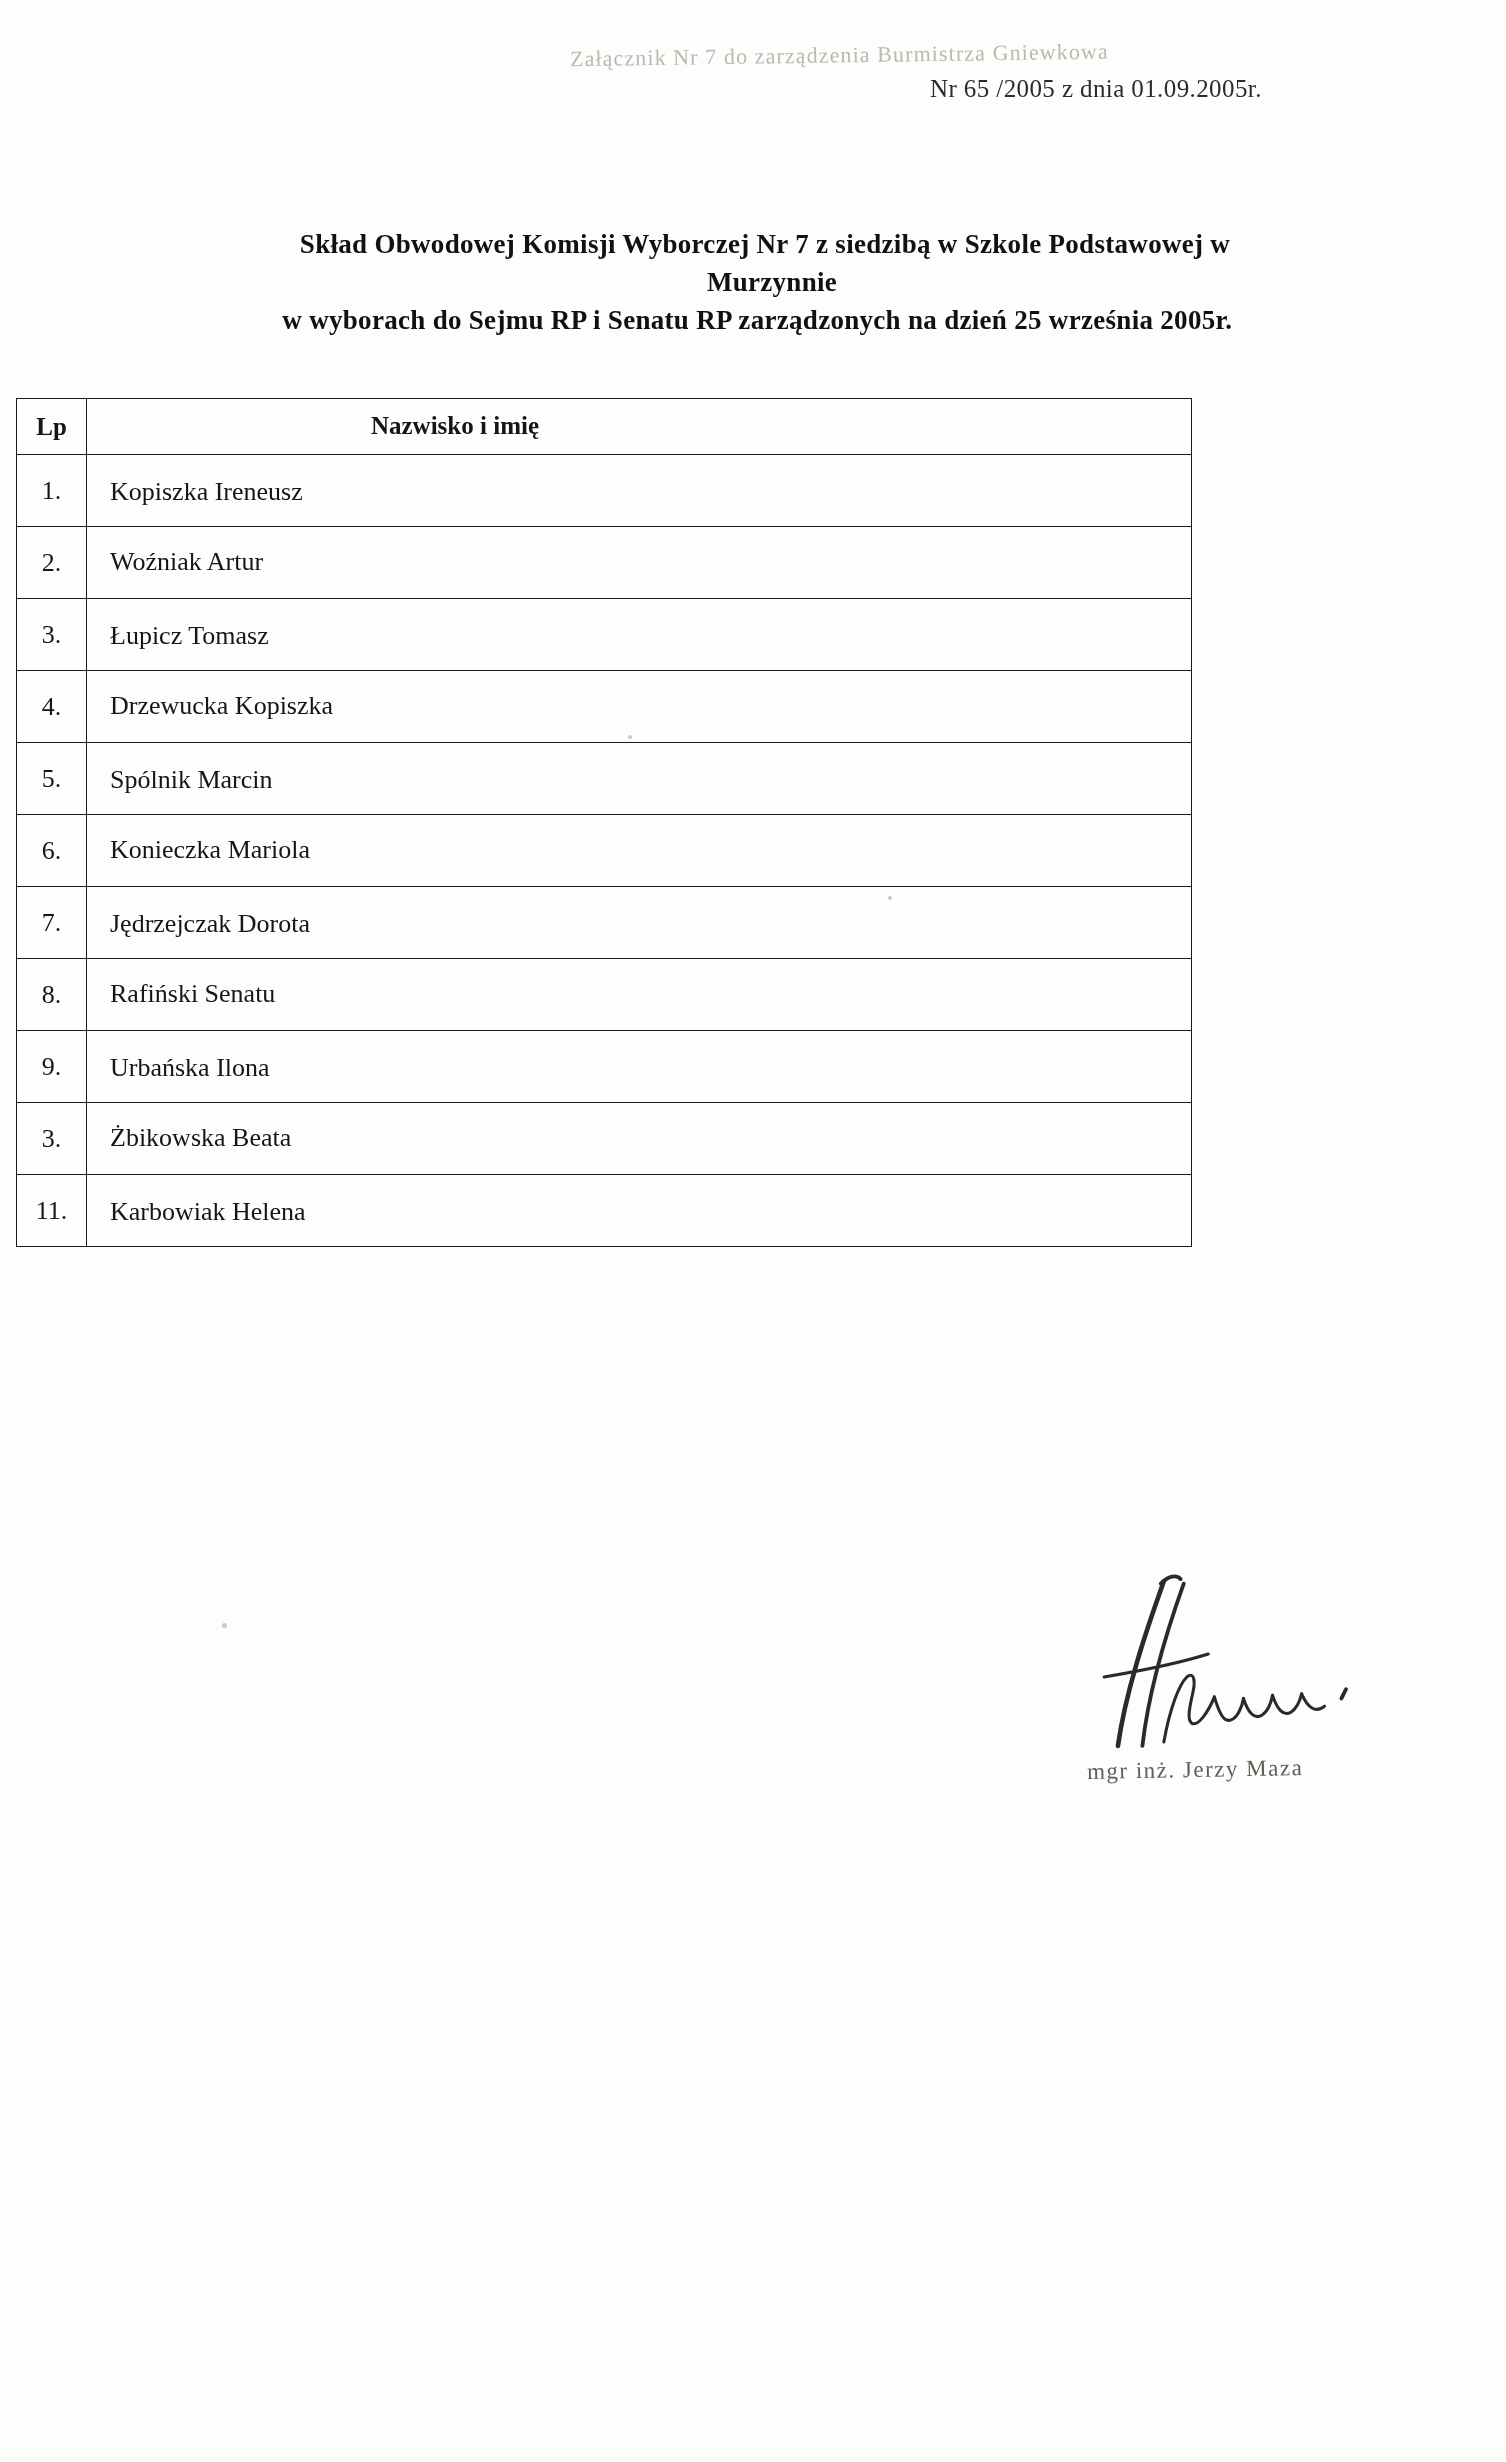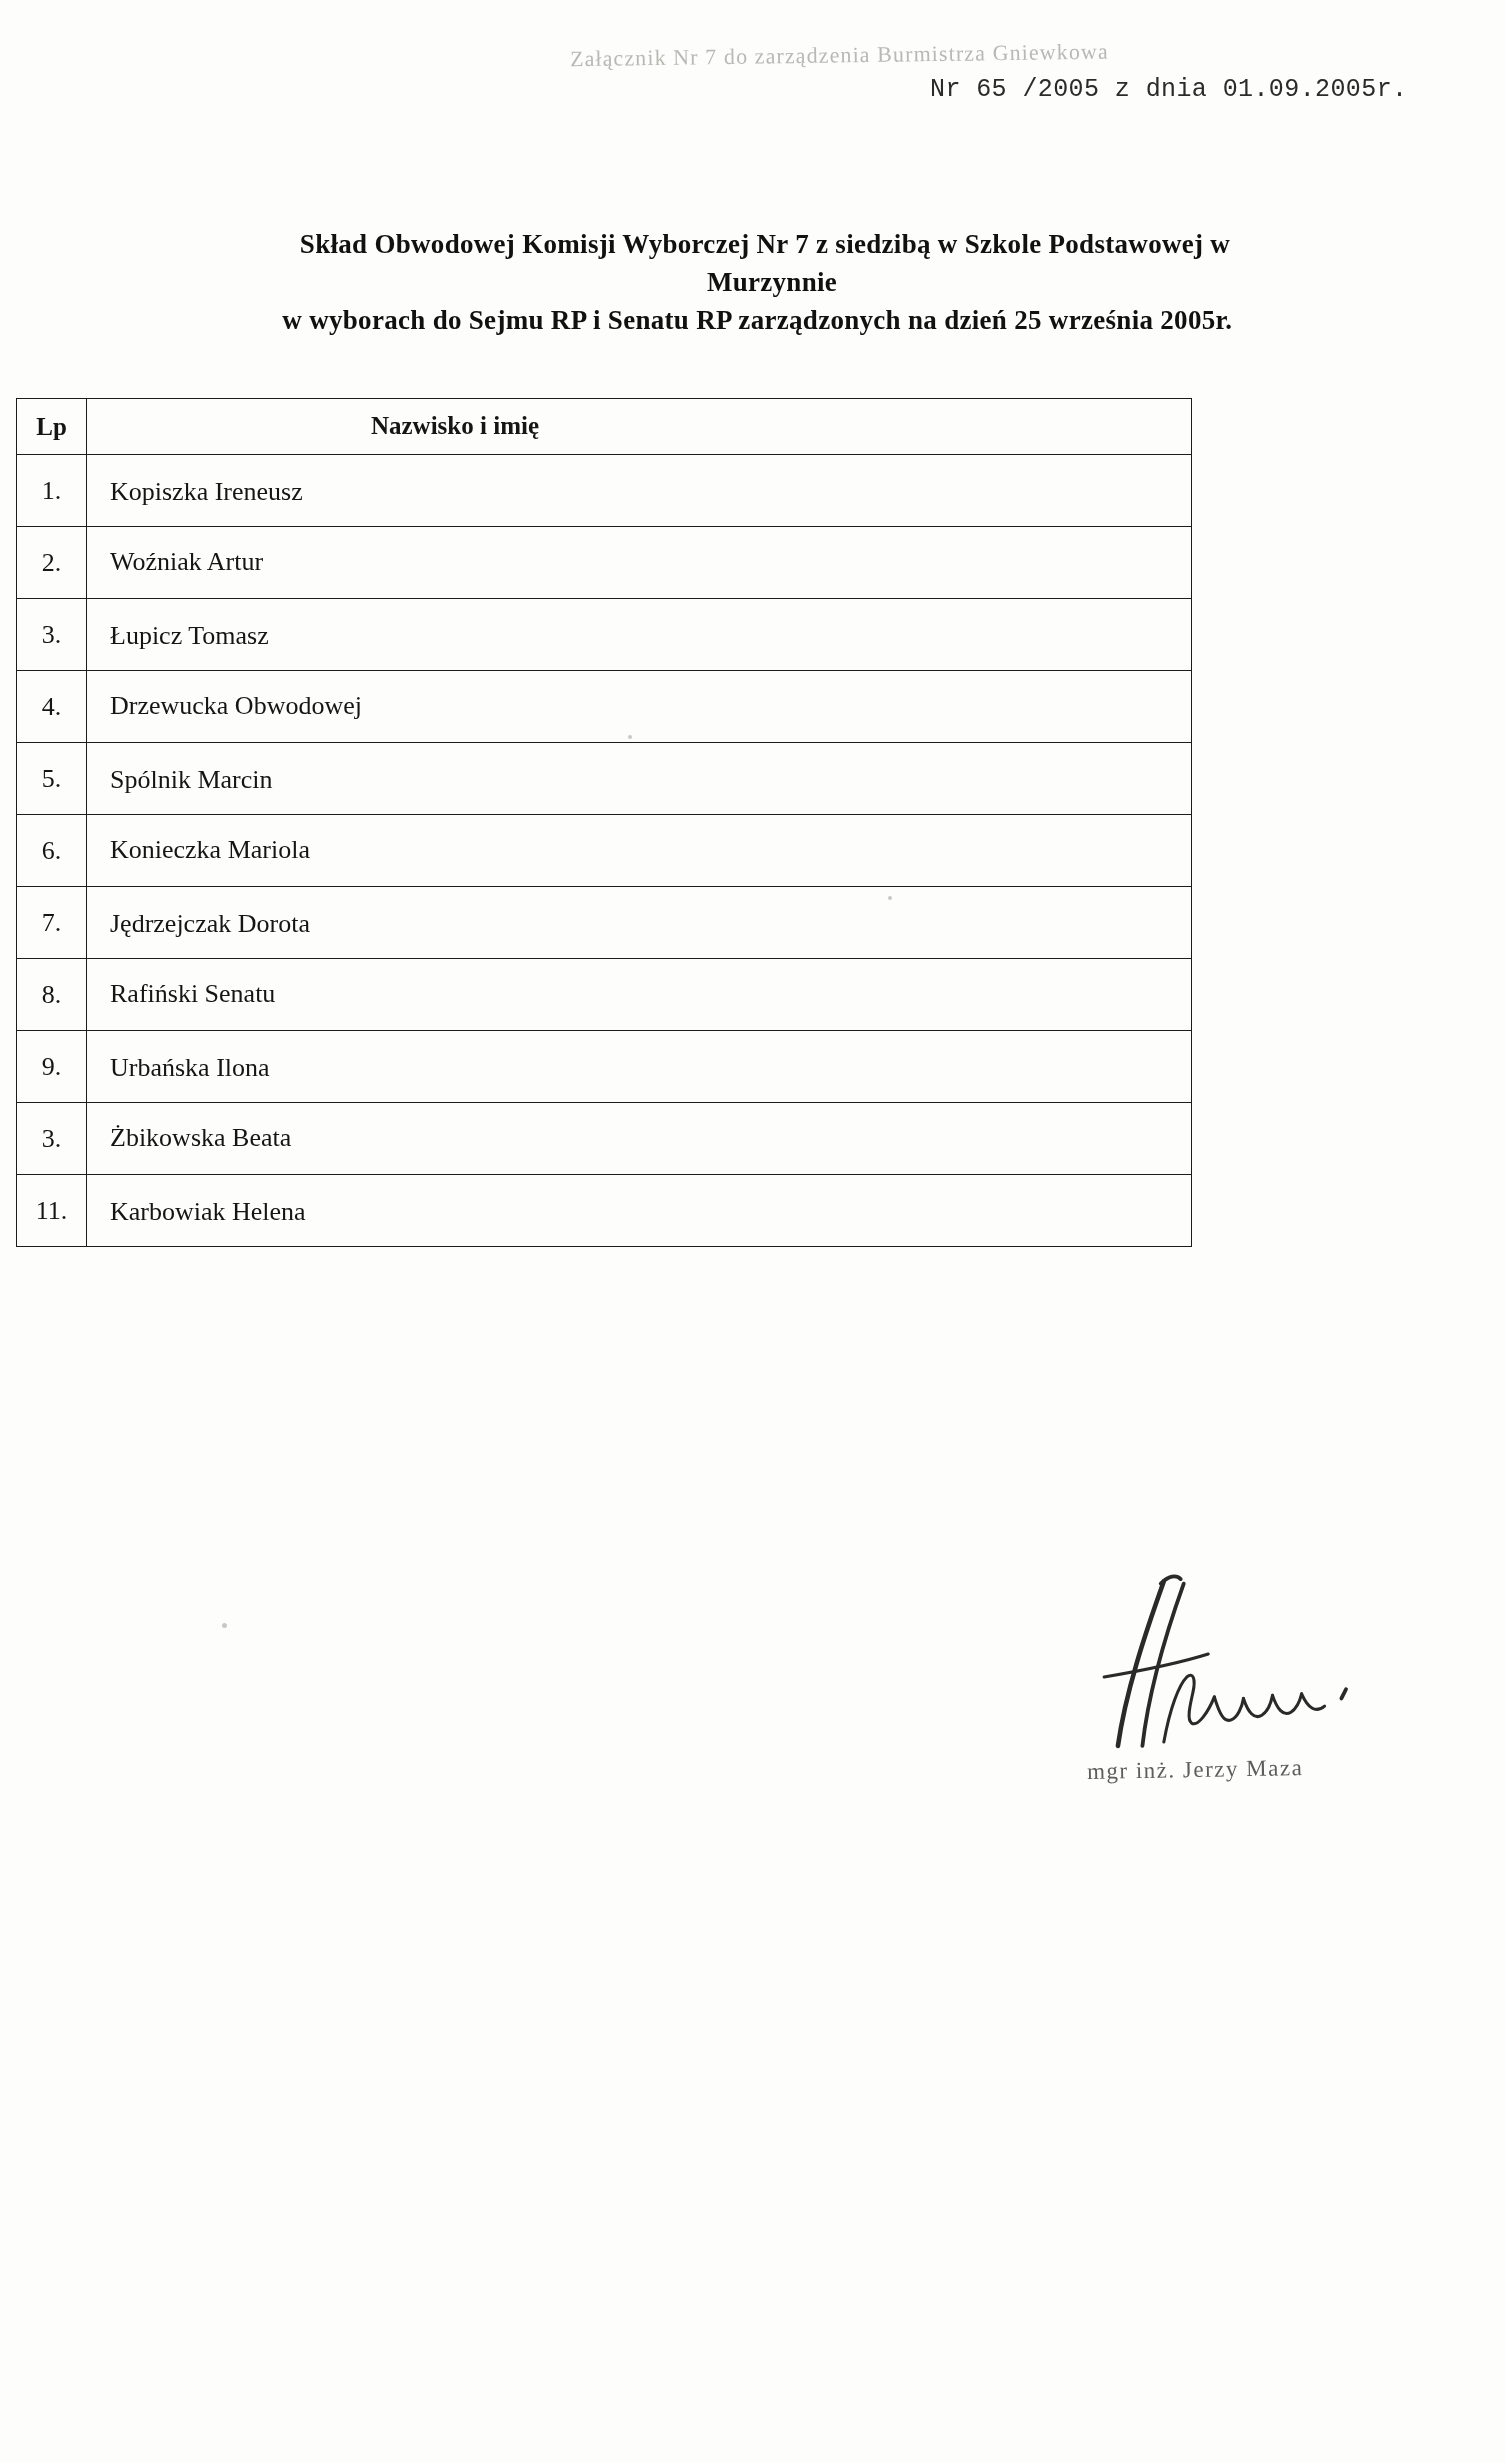--- a/index.html
+++ b/index.html
@@ -32,21 +32,21 @@
     font-size: 22px;
     letter-spacing: 1.1px;
     color: #b9b9b4;
     white-space: nowrap;
     transform: rotate(-0.8deg);
   }
   .hdr-num {
     position: absolute;
     top: 75px;
     left: 930px;
-    font-family: Liberation Mono, monospace;
+    font-family: Liberation Serif, serif;
     font-size: 25px;
     letter-spacing: 0.4px;
     color: #2b2b2b;
     white-space: nowrap;
   }
 
   .title-block {
     position: absolute;
     top: 225px;
     left: 0;
@@ -176,21 +176,21 @@
     <div class="row">
       <div class="cell-lp">2.</div>
       <div class="cell-name">Woźniak Artur</div>
     </div>
     <div class="row">
       <div class="cell-lp">3.</div>
       <div class="cell-name">Łupicz Tomasz</div>
     </div>
     <div class="row">
       <div class="cell-lp">4.</div>
-      <div class="cell-name">Drzewucka Obwodowej</div>
+      <div class="cell-name">Drzewucka Kopiszka</div>
     </div>
     <div class="row">
       <div class="cell-lp">5.</div>
       <div class="cell-name">Spólnik Marcin</div>
     </div>
     <div class="row">
       <div class="cell-lp">6.</div>
       <div class="cell-name">Konieczka Mariola</div>
     </div>
     <div class="row">

